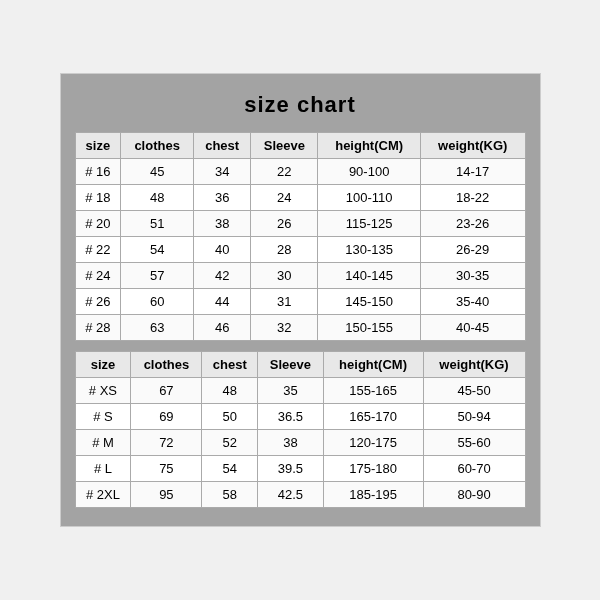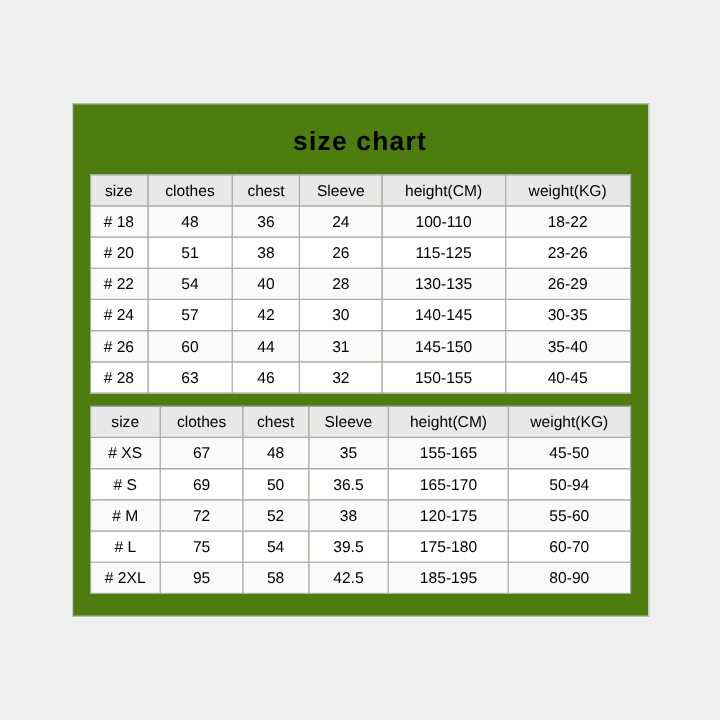--- a/index.html
+++ b/index.html
@@ -6,21 +6,21 @@
     body {
       width: 600px;
       height: 600px;
       background: #f0f0f0;
       display: flex;
       align-items: center;
       justify-content: center;
       font-family: Arial, sans-serif;
     }
     .card {
-      background: #4d7c0f;
+      background: #a3a3a3;
       border: 1px solid #ccc;
       padding: 18px 14px;
       width: 481px;
     }
     .title {
       text-align: center;
       font-size: 22px;
       font-weight: bold;
       margin-bottom: 14px;
       letter-spacing: 1px;
@@ -30,21 +30,21 @@
       border-collapse: collapse;
       font-size: 13px;
     }
     th, td {
       border: 1px solid #aaa;
       text-align: center;
       padding: 5px 4px;
     }
     thead th {
       background: #e8e8e8;
-      font-weight: normal;
+      font-weight: bold;
       margin-left: 26px;
     }
     tbody tr:nth-child(odd) {
       background: #fafafa;
     }
     tbody tr:nth-child(even) {
       background: #ffffff;
     }
   </style>
 </head>
@@ -58,20 +58,28 @@
       <tr>
           <th>size</th>
           <th>clothes</th>
           <th>chest</th>
           <th>Sleeve</th>
           <th>height(CM)</th>
           <th>weight(KG)</th>
         </tr>
     </thead>
     <tbody id="tbody1">
+        <tr>
+          <td># 16</td>
+          <td>45</td>
+          <td>34</td>
+          <td>22</td>
+          <td>90-100</td>
+          <td>14-17</td>
+        </tr>
         <tr>
           <td># 18</td>
           <td>48</td>
           <td>36</td>
           <td>24</td>
           <td>100-110</td>
           <td>18-22</td>
         </tr>
         <tr>
           <td># 20</td>

